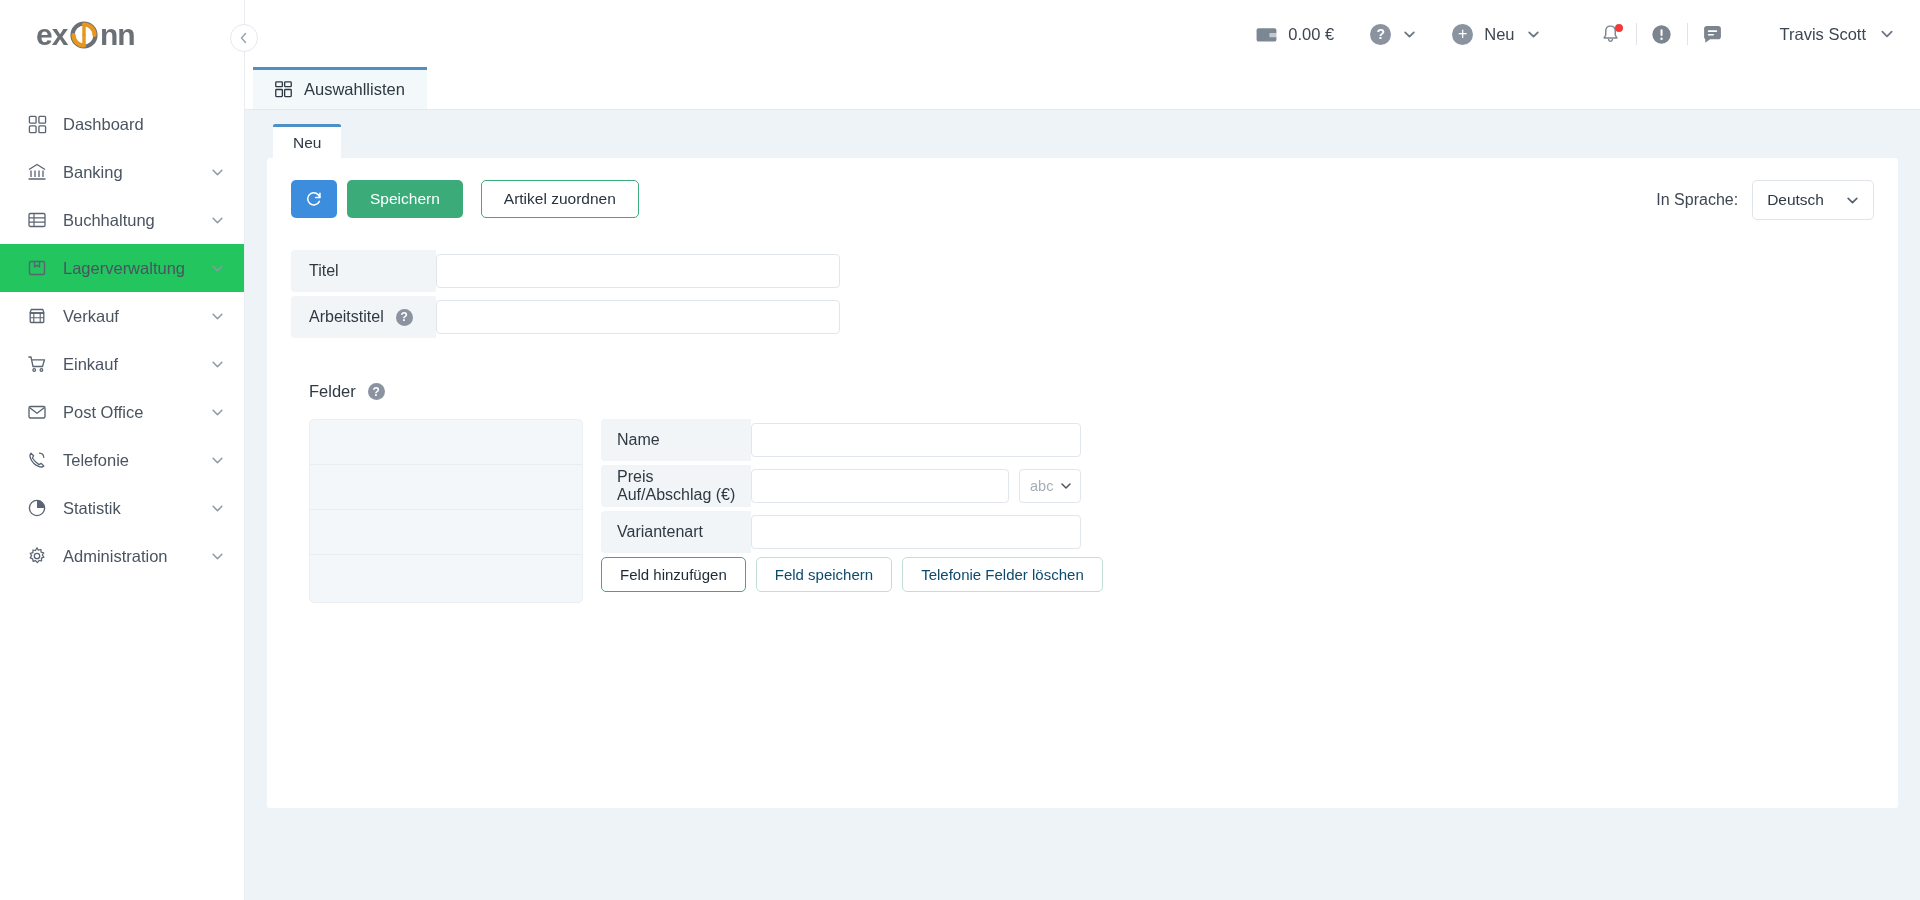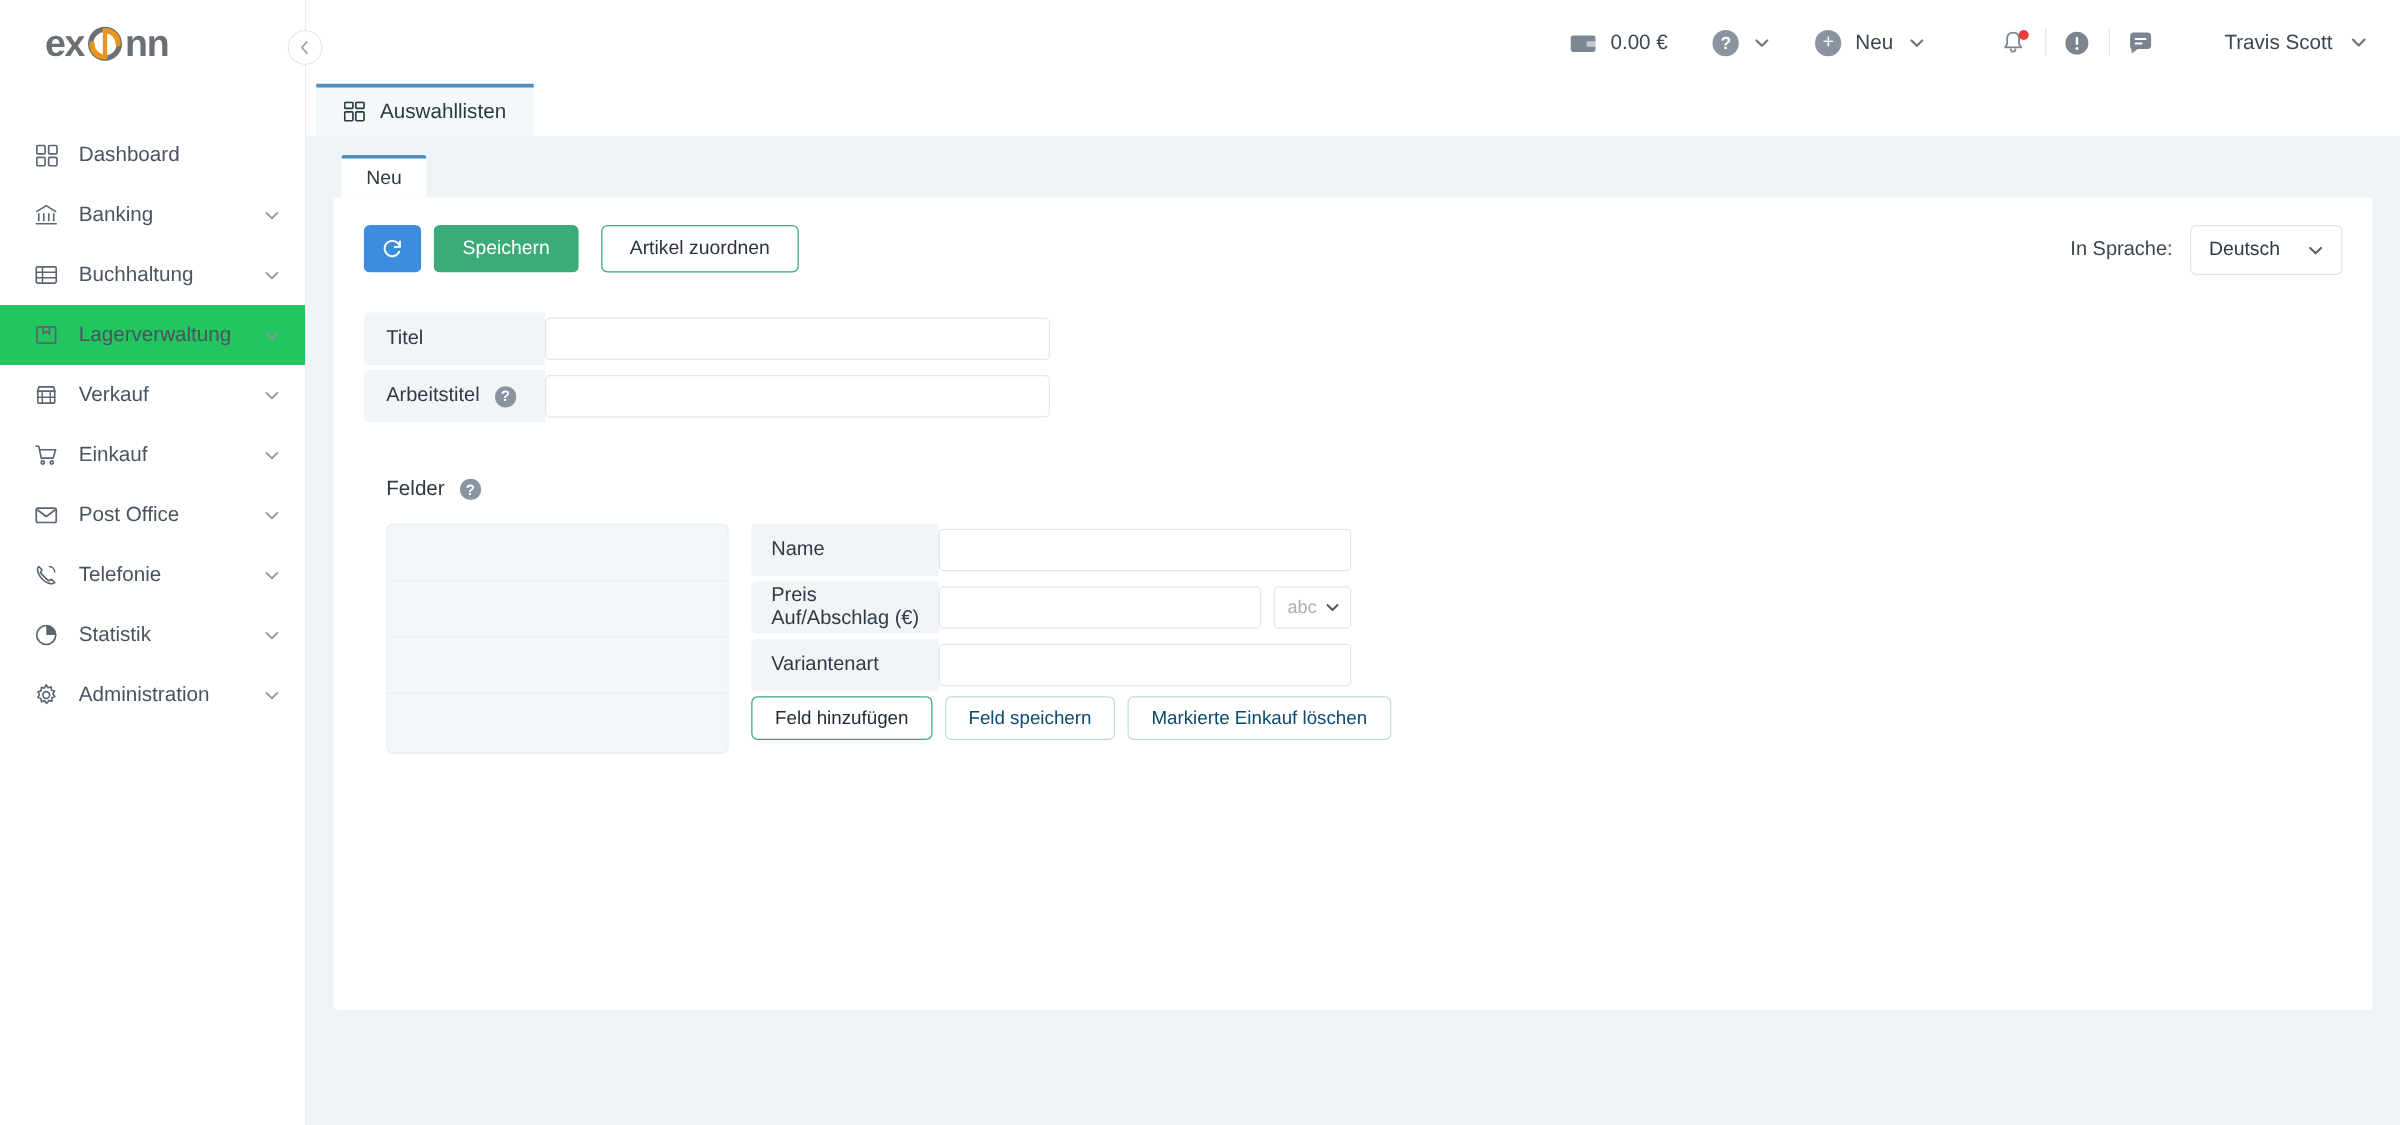--- a/index.html
+++ b/index.html
@@ -602,21 +602,21 @@
             </div>
 
             <div class="field-actions">
               <div class="btn-sm enabled">
                 <span>Feld hinzufügen</span>
               </div>
               <div class="btn-sm disabled">
                 <span>Feld speichern</span>
               </div>
               <div class="btn-sm disabled">
-                <span>Markierte Einkauf löschen</span>
+                <span>Telefonie Felder löschen</span>
               </div>
             </div>
           </div>
         </div>
 
       </div>
     </div>
   </div>
 </div>
 

